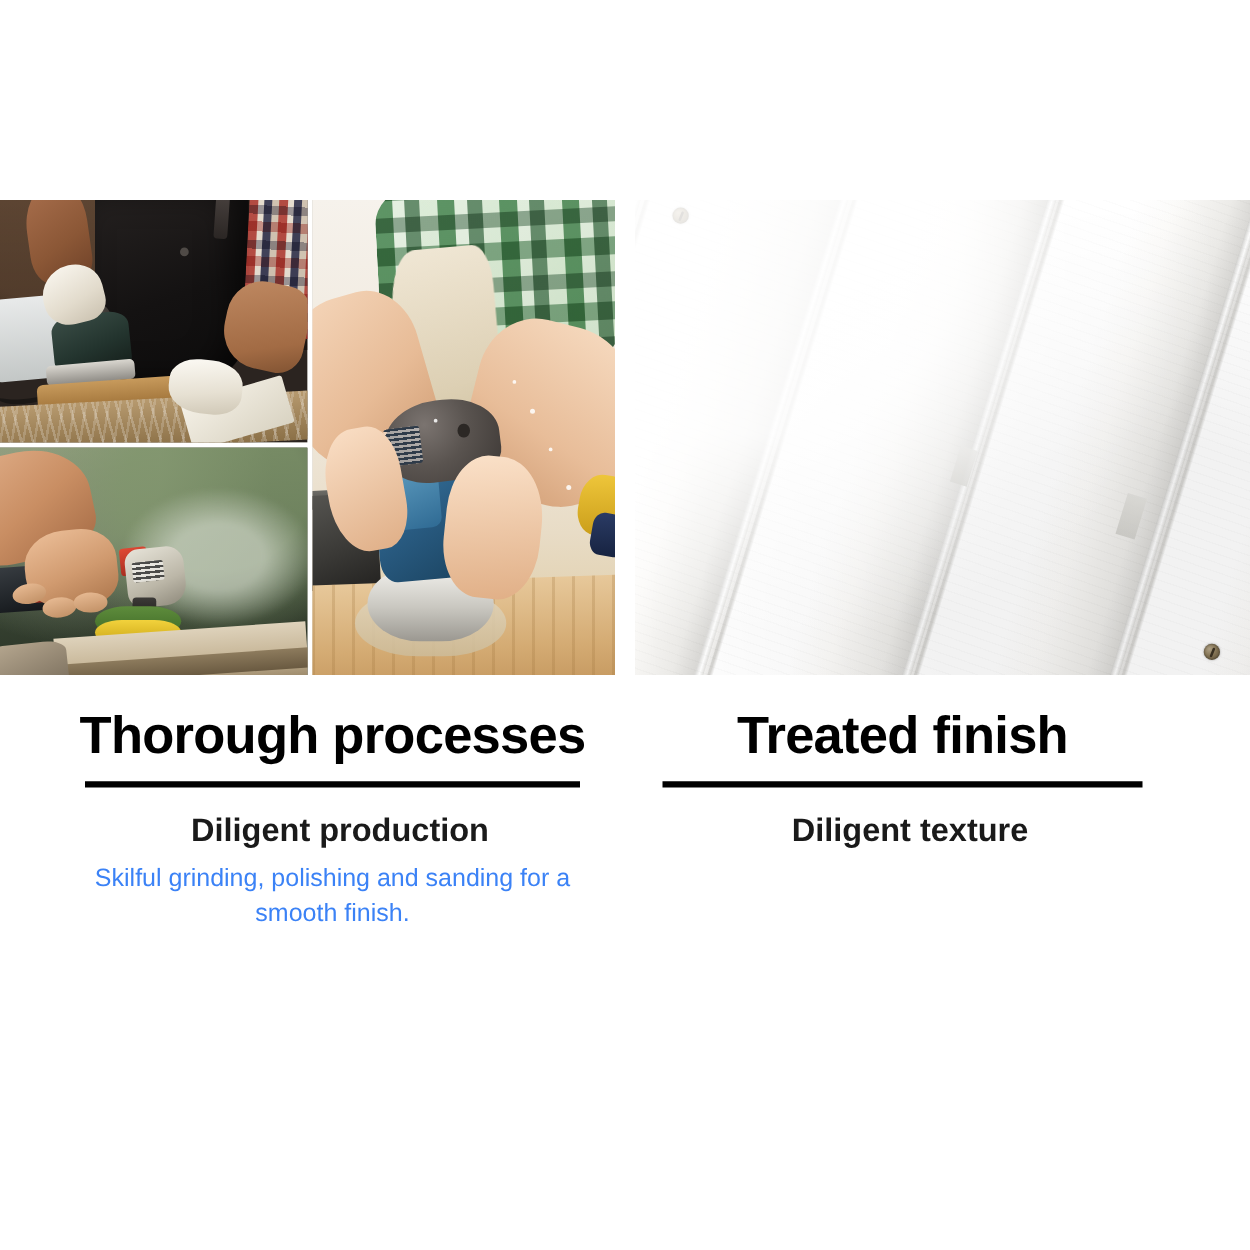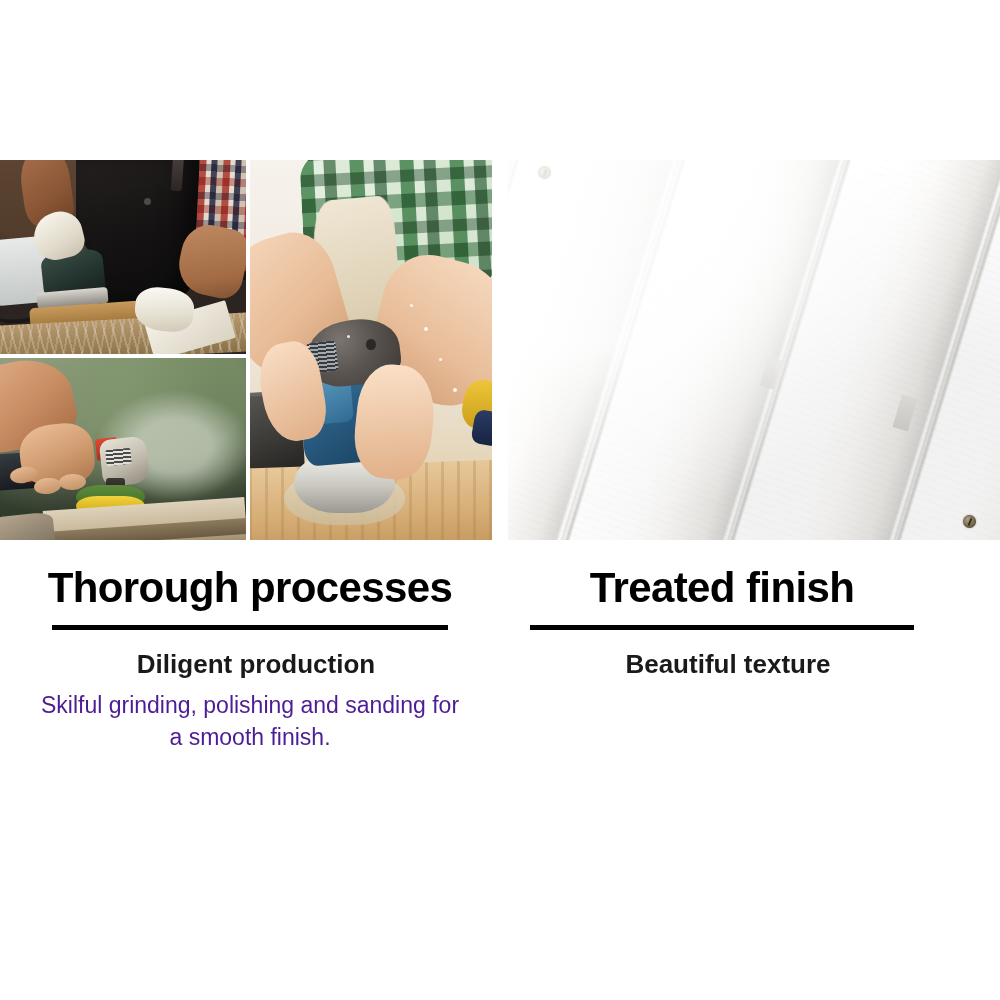--- a/index.html
+++ b/index.html
@@ -443,21 +443,21 @@
     background:radial-gradient(ellipse at 18% 12%, rgba(255,255,255,.85) 0 30%, rgba(255,255,255,0) 66%),
                radial-gradient(ellipse at 84% 88%, rgba(0,0,0,.05) 0 30%, rgba(0,0,0,0) 70%);
   }
 
   
   .text-col {
     position: absolute;
     top: 566px;
     text-align: center;
   }
-  .text-col.left  { left: 0px;   width: 500px; }
+  .text-col.left  { left: 16px;   width: 500px; }
   .text-col.right { left: 472px; width: 500px; }
 
   .heading {
     font-size: 42px;
     font-weight: bold;
     color: #000000;
     letter-spacing: -0.6px;
     line-height: 1.05;
     margin: 0;
     white-space: nowrap;
@@ -474,23 +474,23 @@
   .subheading {
     font-size: 26px;
     font-weight: bold;
     color: #1a1a1a;
     margin: 20px 0 0 12px;
     line-height: 1.15;
     white-space: nowrap;
   }
 
   .body-text {
-    font-size: 23px;
+    font-size: 20px;
     font-weight: normal;
-    color: #4c1d95;
+    color: #3b82f6;
     line-height: 1.4;
     margin: 9px auto 16px auto;
     max-width: 420px;
   }
 </style>
 </head>
 <body>
 
 <div class="page">
 
@@ -607,16 +607,16 @@
   <div class="text-col left">
     <h2 class="heading">Thorough processes</h2>
     <div class="rule"></div>
     <h3 class="subheading">Diligent production</h3>
     <p class="body-text">Skilful grinding, polishing and sanding for a smooth finish.</p>
   </div>
 
   <div class="text-col right">
     <h2 class="heading">Treated finish</h2>
     <div class="rule"></div>
-    <h3 class="subheading">Beautiful texture</h3>
+    <h3 class="subheading">Diligent texture</h3>
   </div>
 
 </div>
 
 </body></html>

